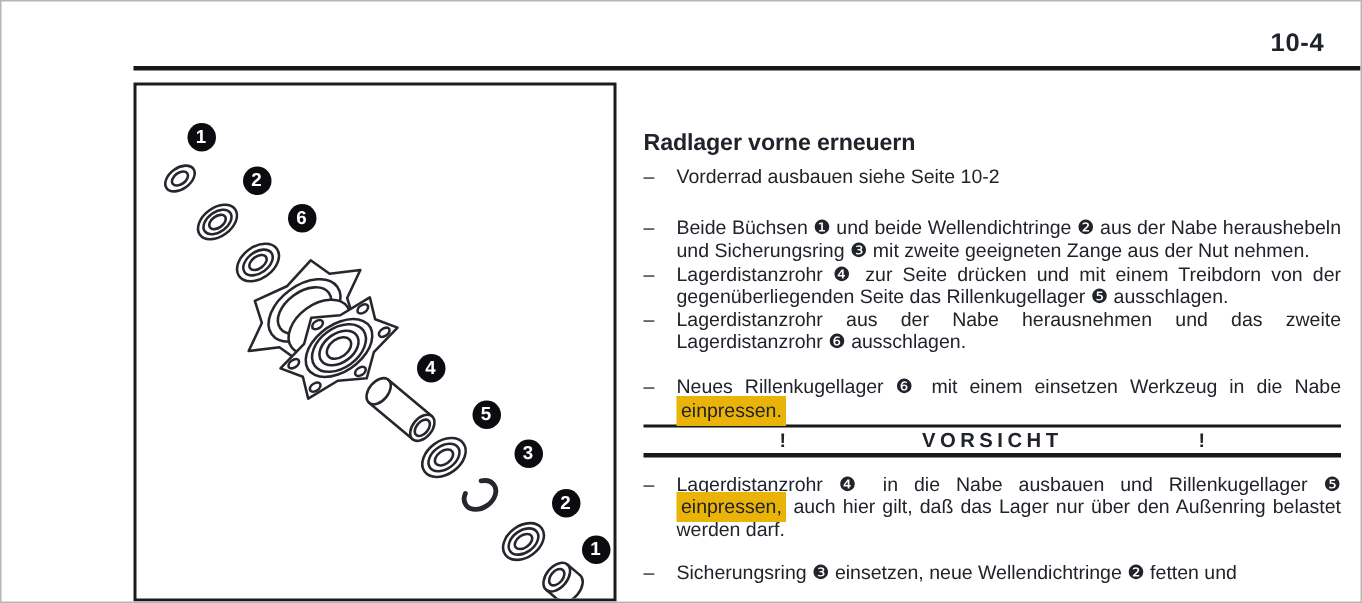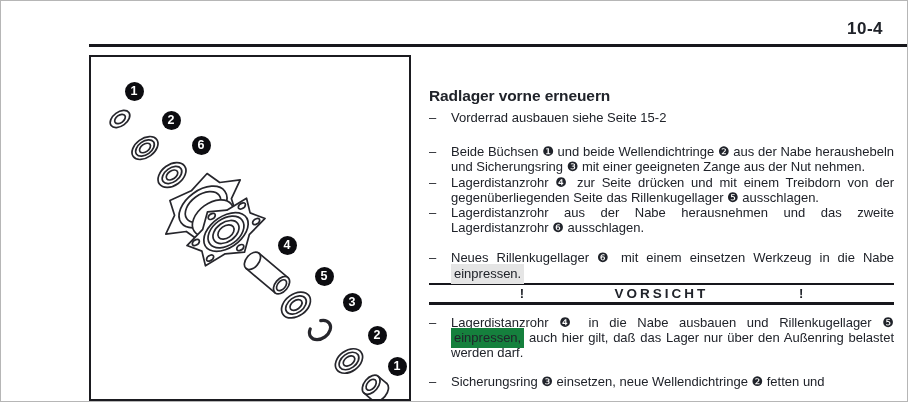--- a/index.html
+++ b/index.html
@@ -153,56 +153,56 @@
     <div class="callout" style="left:276.5px;top:268.5px">2</div>
     <div class="callout" style="left:296.5px;top:299.5px">1</div>
   </div>
 
   <div class="article">
 
     <h1 class="article-title">Radlager vorne erneuern</h1>
 
     <div class="bullet">
       <span class="dash">–</span>
-      <p class="btxt">Vorderrad ausbauen siehe Seite 15-2</p>
+      <p class="btxt">Vorderrad ausbauen siehe Seite 10-2</p>
     </div>
 
     <div class="bullet mt-blank">
       <span class="dash">–</span>
-      <p class="btxt">Beide Büchsen ❶ und beide Wellendichtringe ❷ aus der Nabe heraushebeln und Sicherungsring ❸ mit einer geeigneten Zange aus der Nut nehmen.</p>
+      <p class="btxt">Beide Büchsen ❶ und beide Wellendichtringe ❷ aus der Nabe heraushebeln und Sicherungsring ❸ mit zweite geeigneten Zange aus der Nut nehmen.</p>
     </div>
 
     <div class="bullet">
       <span class="dash">–</span>
       <p class="btxt">Lagerdistanzrohr ❹ zur Seite drücken und mit einem Treibdorn von der gegenüberliegenden Seite das Rillenkugellager ❺ ausschlagen.</p>
     </div>
 
     <div class="bullet">
       <span class="dash">–</span>
       <p class="btxt">Lagerdistanzrohr aus der Nabe herausnehmen und das zweite Lagerdistanzrohr ❻ ausschlagen.</p>
     </div>
 
     <div class="bullet mt-b5">
       <span class="dash">–</span>
-      <p class="btxt"><span>Neues Rillenkugellager ❻ mit einem einsetzen Werkzeug in die Nabe </span><mark class="hl" style="background: #e5e5e5;">einpressen.</mark><span></span></p>
+      <p class="btxt"><span>Neues Rillenkugellager ❻ mit einem einsetzen Werkzeug in die Nabe </span><mark class="hl" style="background: #eab308;">einpressen.</mark><span></span></p>
     </div>
 
     <div class="caution">
       <div class="caution-rule"></div>
       <div class="caution-head">
         <span class="bang">!</span>
         <span class="caution-title">VORSICHT</span>
         <span class="bang">!</span>
       </div>
       <div class="caution-rule"></div>
     </div>
 
     <div class="bullet mt-b6">
       <span class="dash">–</span>
-      <p class="btxt"><span>Lagerdistanzrohr ❹ in die Nabe ausbauen und Rillenkugellager ❺ </span><mark class="hl" style="background: #15803d;">einpressen,</mark><span> auch hier gilt, daß das Lager nur über den Außenring belastet werden darf.</span></p>
+      <p class="btxt"><span>Lagerdistanzrohr ❹ in die Nabe ausbauen und Rillenkugellager ❺ </span><mark class="hl" style="background: #eab308;">einpressen,</mark><span> auch hier gilt, daß das Lager nur über den Außenring belastet werden darf.</span></p>
     </div>
 
     <div class="bullet mt-b7">
       <span class="dash">–</span>
       <p class="btxt">Sicherungsring ❸ einsetzen, neue Wellendichtringe ❷ fetten und</p>
     </div>
 
   </div>
 </div>
 

